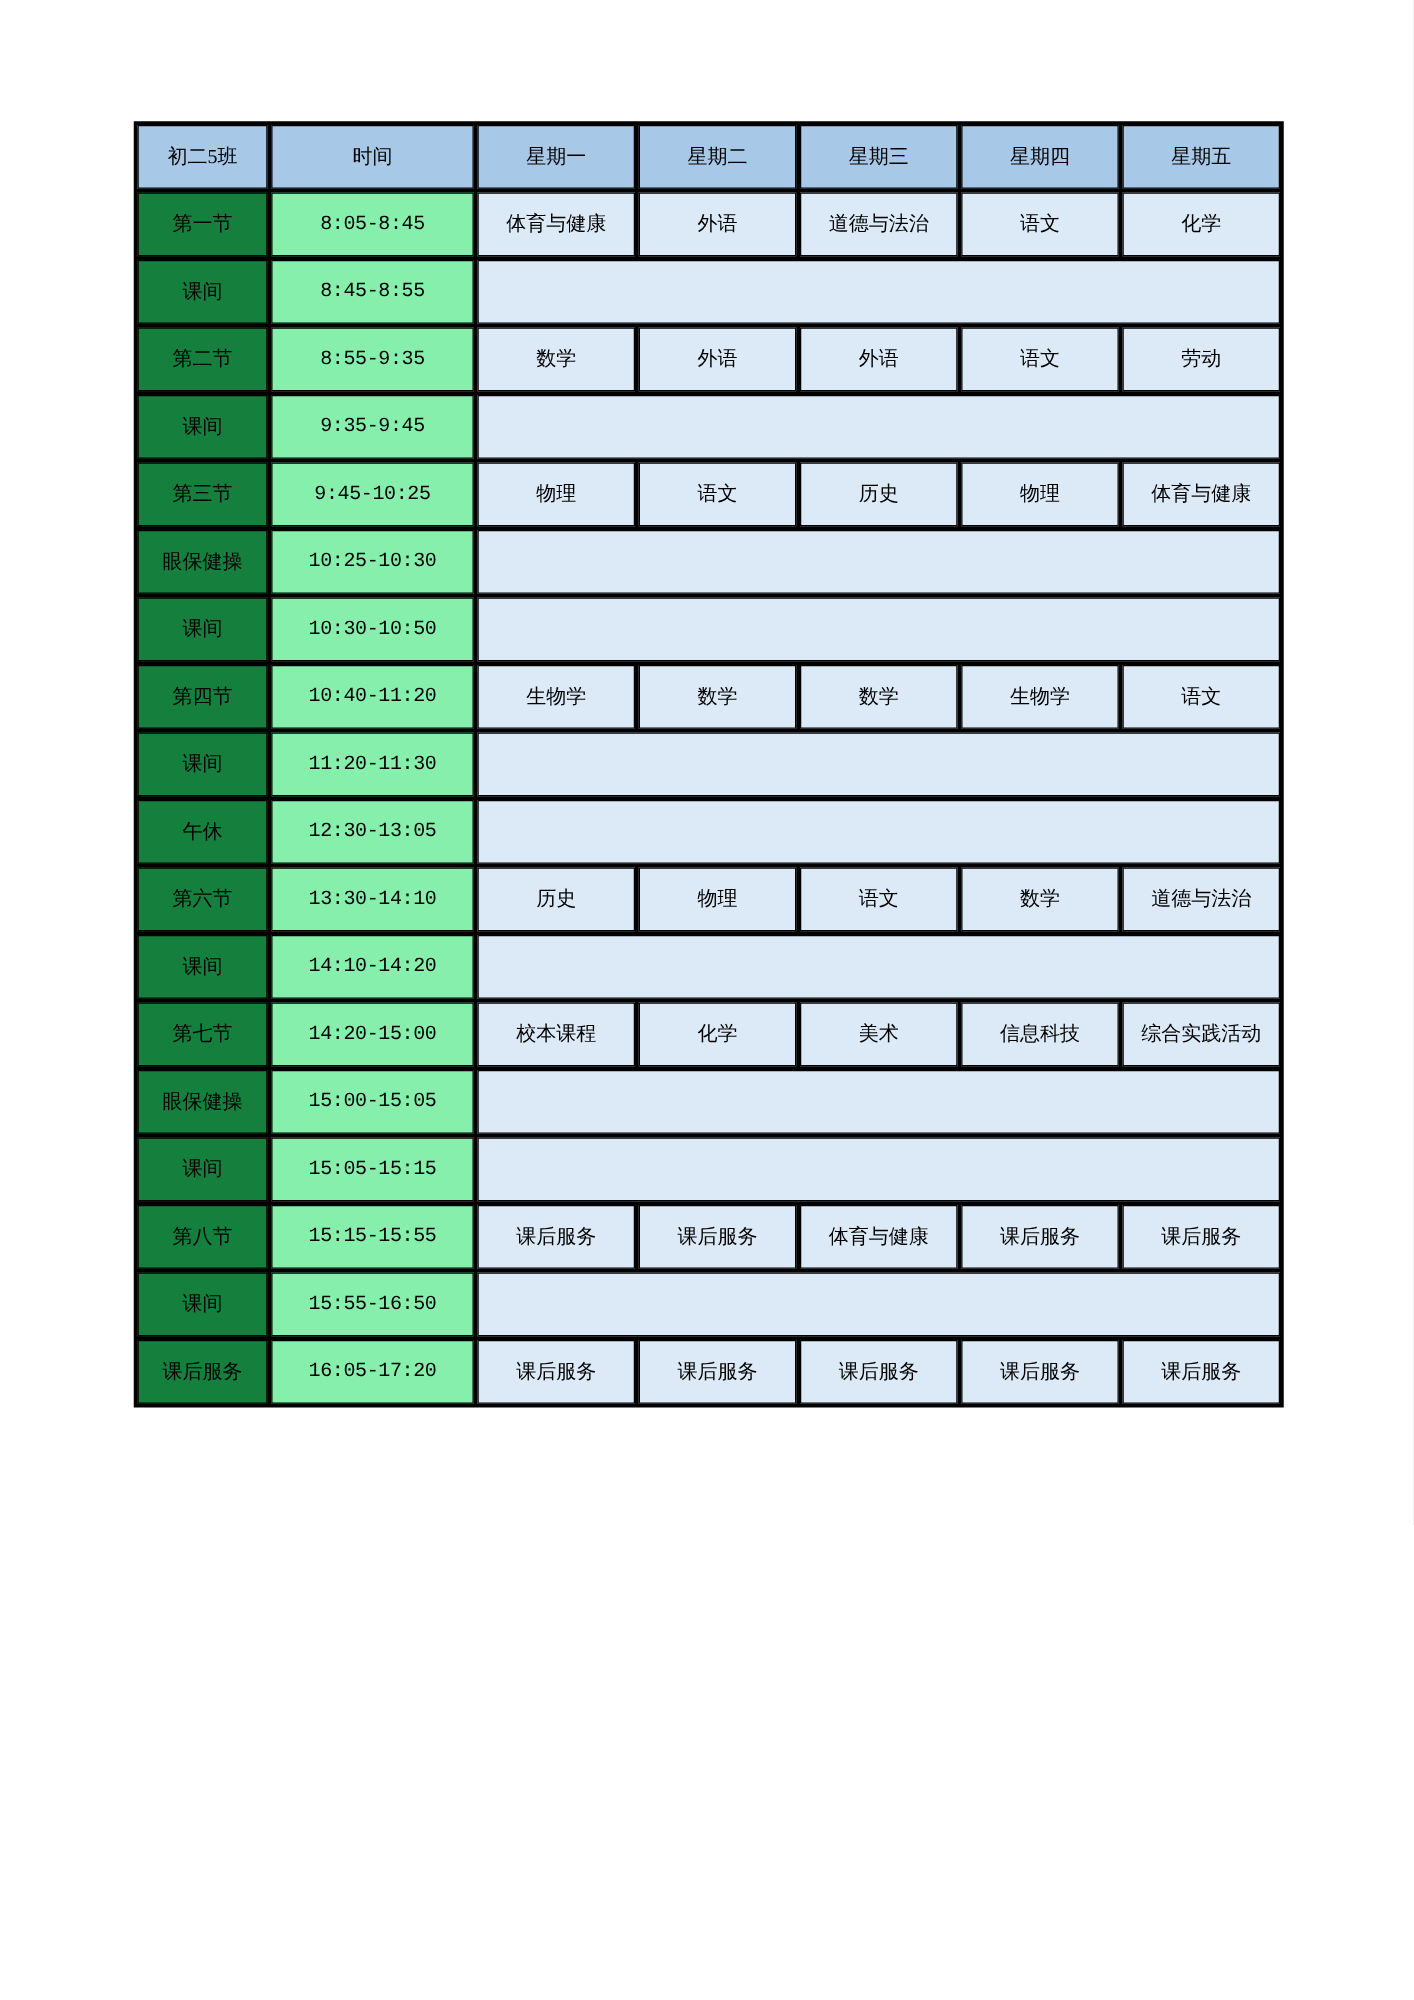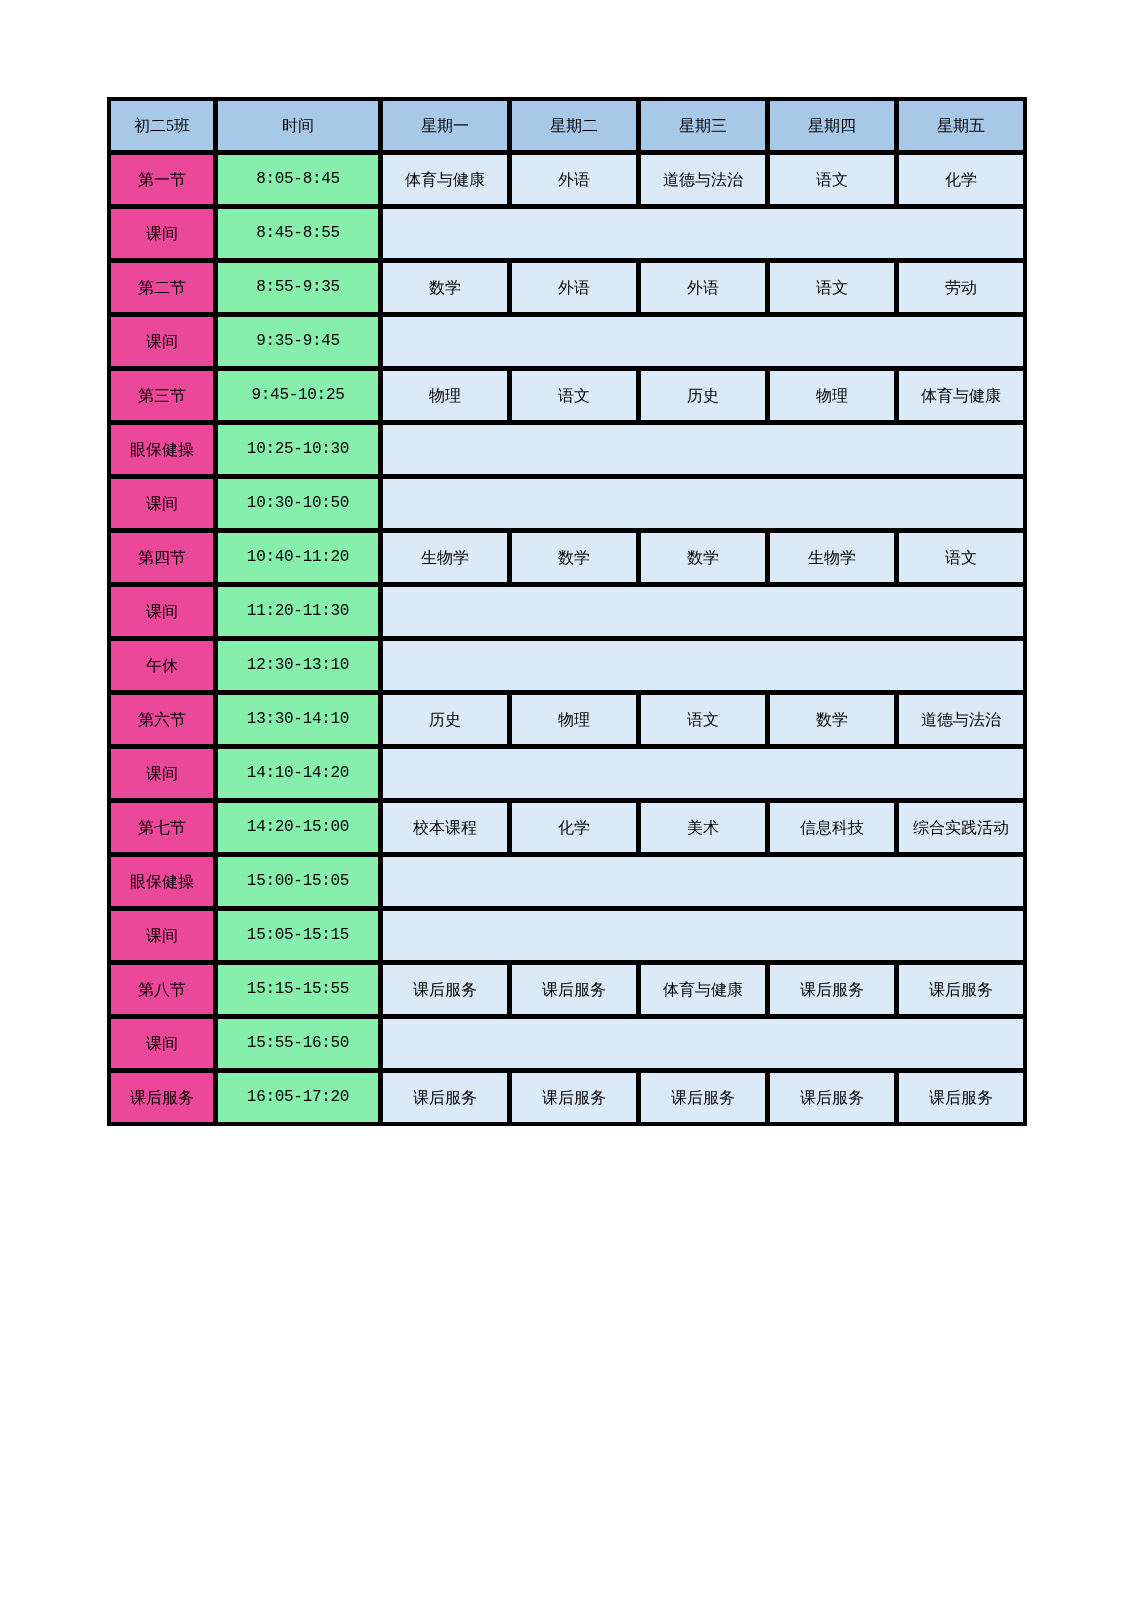--- a/index.html
+++ b/index.html
@@ -43,21 +43,21 @@
     overflow: hidden;
     white-space: nowrap;
   }
   
   col.c-label { width: 104px; }
   col.c-time  { width: 162px; }
   col.c-day   { width: 126px; }
 
   
   .hdr      { background: #a8c8e8; font-size: 17px; }
-  .lbl      { background: #ec4899; font-size: 17px; }
+  .lbl      { background: #15803d; font-size: 17px; }
   .time     { background: #86efac; font-family: "Liberation Mono", "DejaVu Sans Mono", monospace; font-size: 15px; letter-spacing: -0.3px; }
   .subj     { background: #dceaf7; }
   .empty    { background: #dceaf7; }
   .small    { font-size: 14px; font-family: Liberation Serif, serif; }
   .tiny     { font-size: 13px; }
 </style>
 </head>
 <body>
 
 <div class="page">
@@ -138,21 +138,21 @@
             <td class="subj">生物学</td>
             <td class="subj">语文</td>
           </tr>
           <tr>
             <td class="lbl">课间</td>
             <td class="time">11:20-11:30</td>
             <td class="empty" colspan="5"></td>
           </tr>
           <tr>
             <td class="lbl">午休</td>
-            <td class="time">12:30-13:10</td>
+            <td class="time">12:30-13:05</td>
             <td class="empty" colspan="5"></td>
           </tr>
           <tr>
             <td class="lbl">第六节</td>
             <td class="time">13:30-14:10</td>
             <td class="subj">历史</td>
             <td class="subj">物理</td>
             <td class="subj">语文</td>
             <td class="subj">数学</td>
             <td class="subj small">道德与法治</td>

